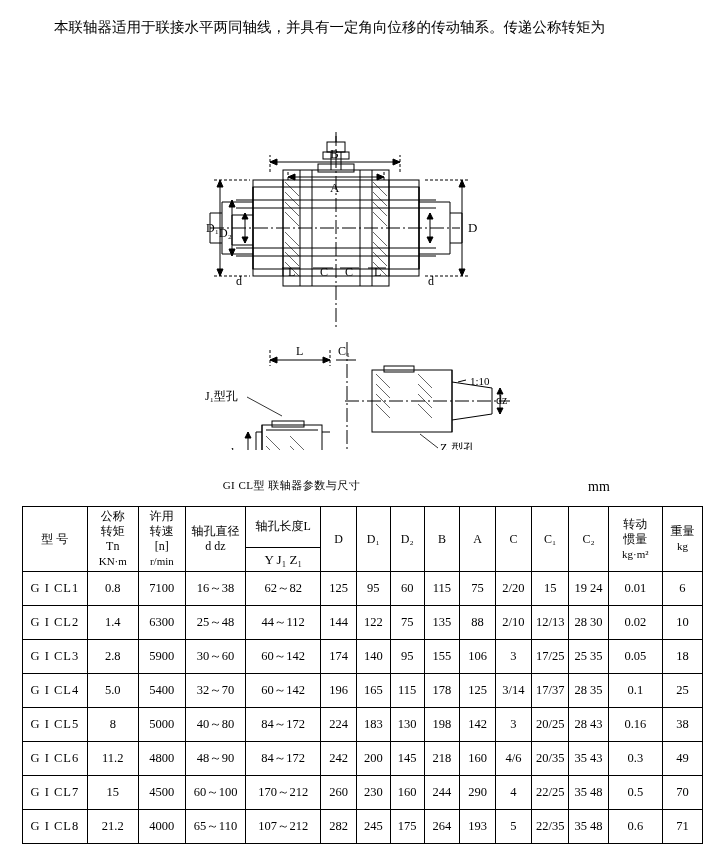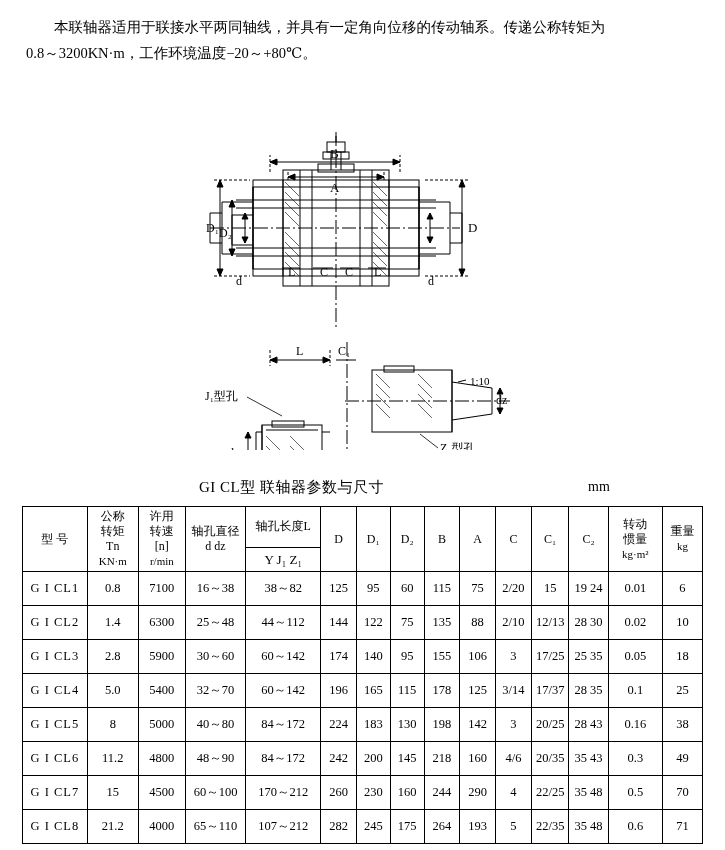--- a/index.html
+++ b/index.html
@@ -49,21 +49,21 @@
     top: 478px;
     width: 725px;
     height: 20px;
   }
   .caption-title {
     position: absolute;
     left: 0;
     top: 0;
     width: 583px;
     text-align: center;
-    font-size: 15px;
+    font-size: 11px;
     letter-spacing: 0.5px;
   }
   .caption-unit {
     position: absolute;
     left: 588px;
     top: 1px;
     font-size: 14px;
     font-family: "Liberation Serif", serif;
   }
 
@@ -99,21 +99,20 @@
   .sub-th { font-size: 13px; font-weight: normal; height: 22px; }
   .model-cell { letter-spacing: 1px; }
 </style>
 </head>
 <body>
 
 <div class="page">
 
   <div class="intro">
     <span class="indent"></span><span>本联轴器适用于联接水平两同轴线，并具有一定角向位移的传动轴系。传递公称转矩为</span><br>
-    <span>0.8～3200KN·m，工作环境温度−20～+80℃。</span>
   </div>
 
   <div class="drawing">
     <svg width="725" height="370" viewBox="0 0 725 370" xmlns="http://www.w3.org/2000/svg">
       <g stroke="#000" fill="none" stroke-width="1" font-family="Liberation Serif, serif" font-size="12">
 
         <rect x="253" y="107" width="166" height="82"></rect>
 
         <path d="M 253 107 L 253 189 M 419 107 L 419 189"></path>
 
@@ -319,21 +318,21 @@
         <tr>
           <th class="sub-th">Y  J₁ Z₁</th>
         </tr>
       </thead>
       <tbody id="table-body">
           <tr>
             <td class="model-cell">G I CL1</td>
             <td>0.8</td>
             <td>7100</td>
             <td>16～38</td>
-            <td>38～82</td>
+            <td>62～82</td>
             <td>125</td>
             <td>95</td>
             <td>60</td>
             <td>115</td>
             <td>75</td>
             <td>2/20</td>
             <td>15</td>
             <td>19 24</td>
             <td>0.01</td>
             <td>6</td>

